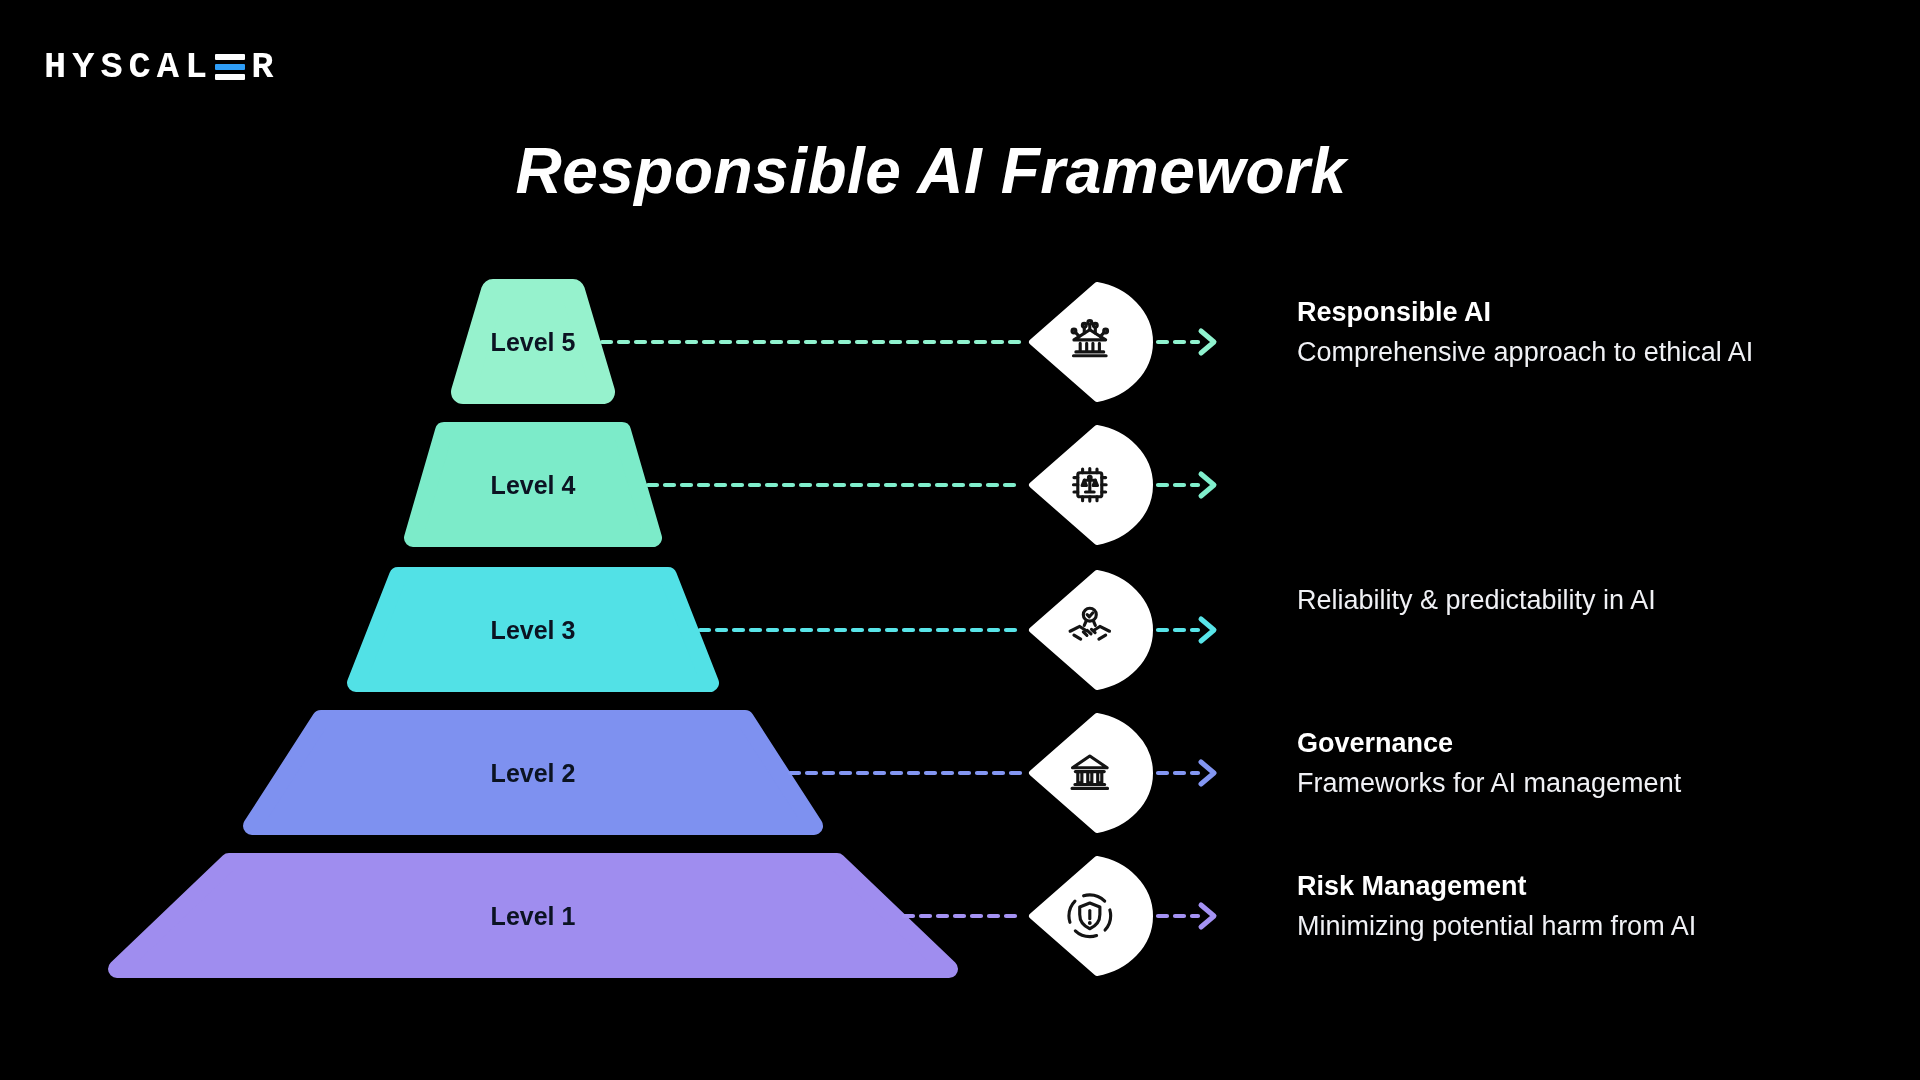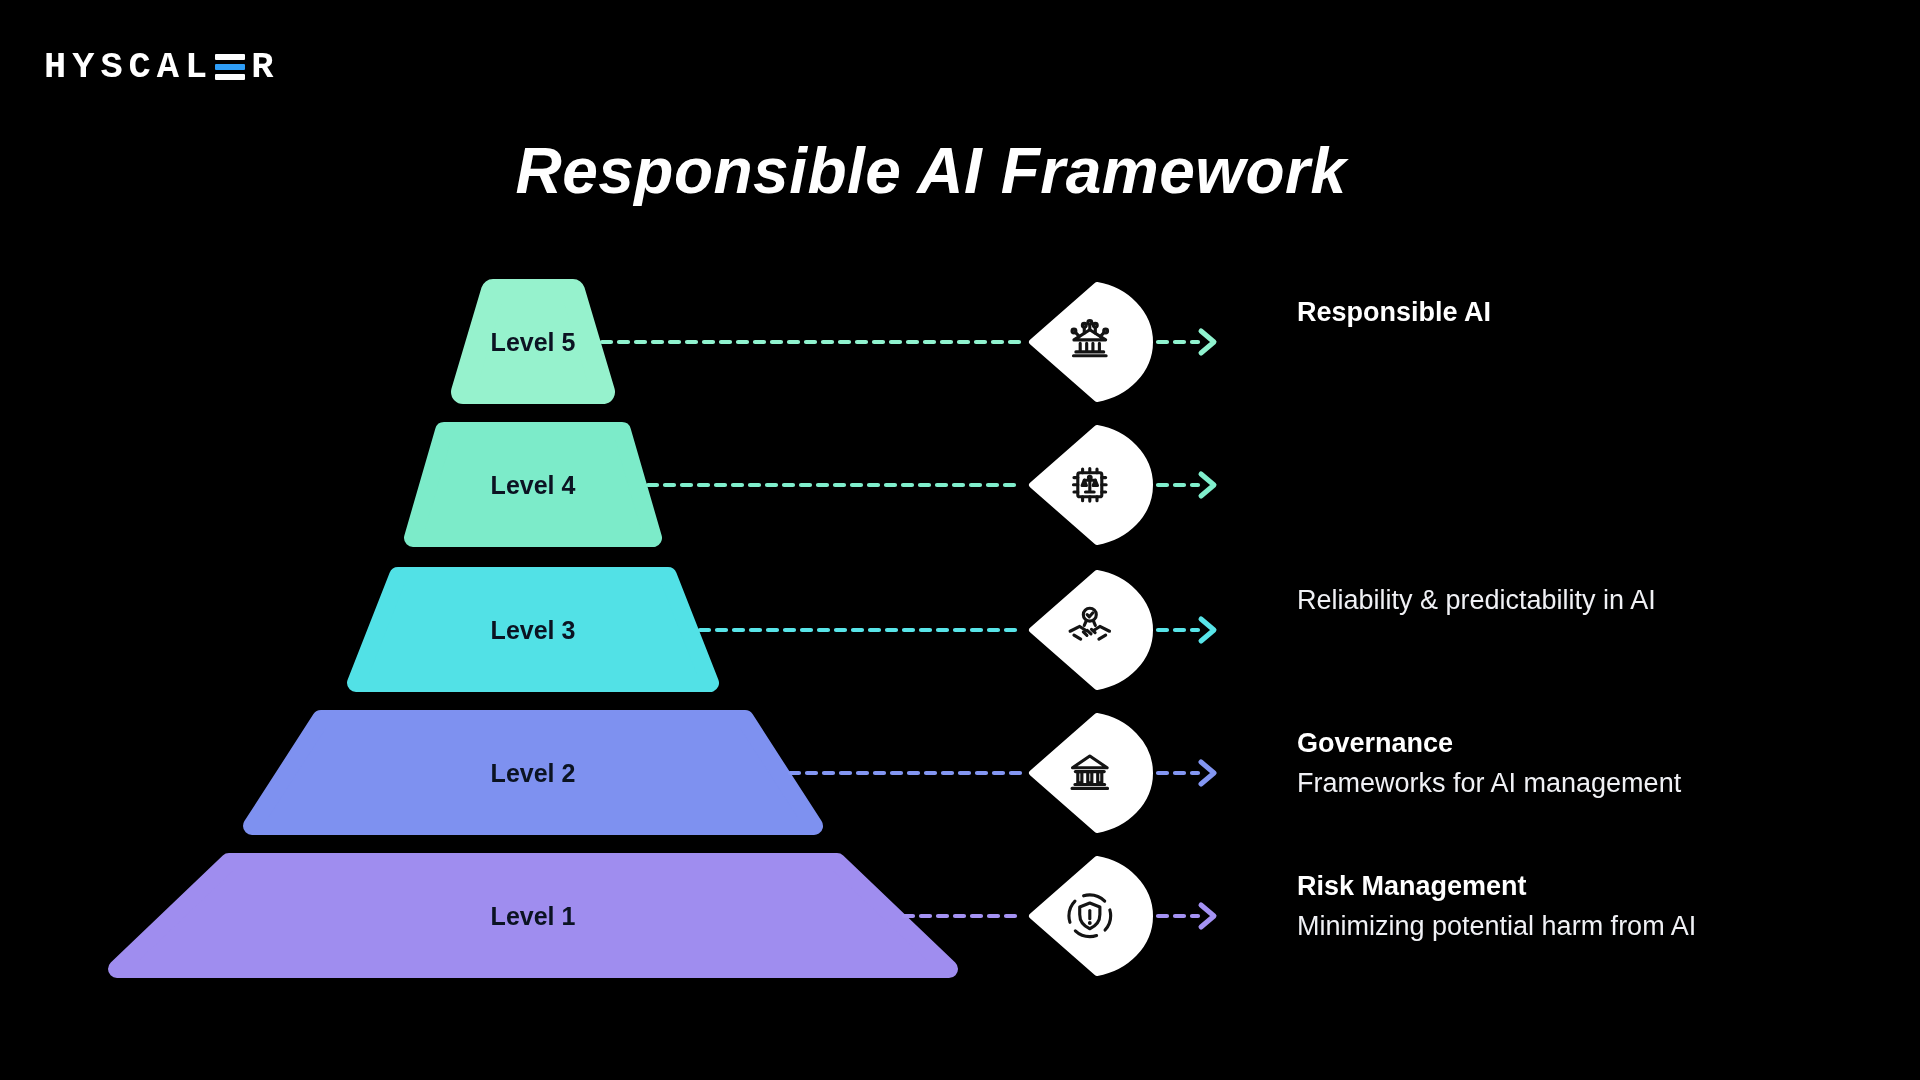--- a/index.html
+++ b/index.html
@@ -138,20 +138,21 @@
   </svg>
 
   <div class="level-label" style="left:533px; top:342px;">Level 5</div>
   <div class="level-label" style="left:533px; top:485px;">Level 4</div>
   <div class="level-label" style="left:533px; top:630px;">Level 3</div>
   <div class="level-label" style="left:533px; top:773px;">Level 2</div>
   <div class="level-label" style="left:533px; top:916px;">Level 1</div>
 
   <div class="info" style="top:297px;">
     <div class="h">Responsible AI</div>
+    <div class="d">Comprehensive approach to ethical AI</div>
   </div>
   <div class="info" style="top:585px;">
     <div class="d">Reliability &amp; predictability in AI</div>
   </div>
   <div class="info" style="top:871px;">
     <div class="h">Risk Management</div>
     <div class="d">Minimizing potential harm from AI</div>
   </div>
   <div class="info" style="top:728px;">
     <div class="h">Governance</div>

